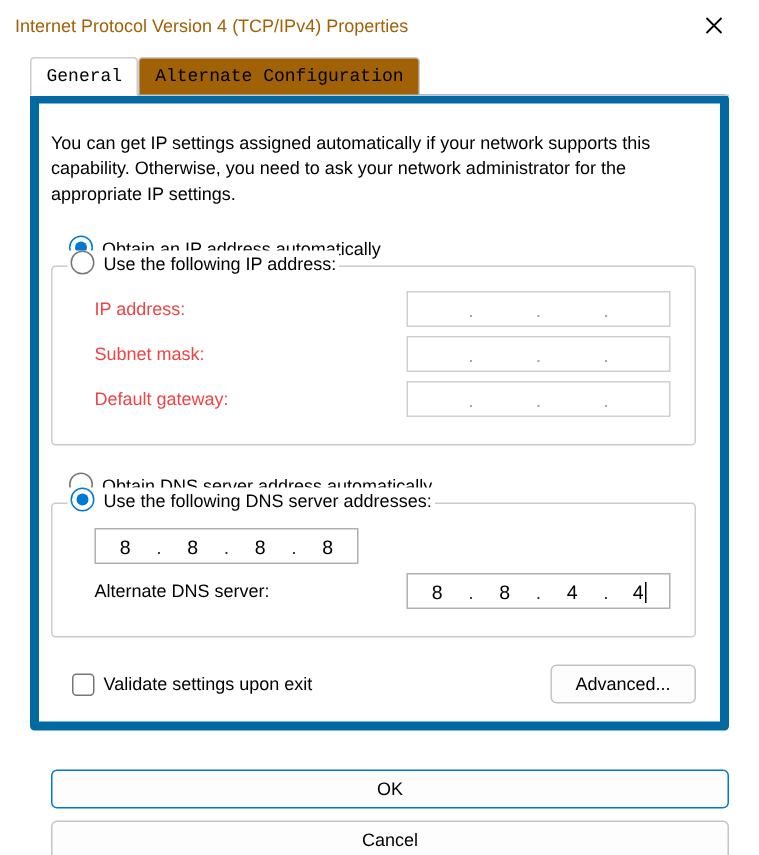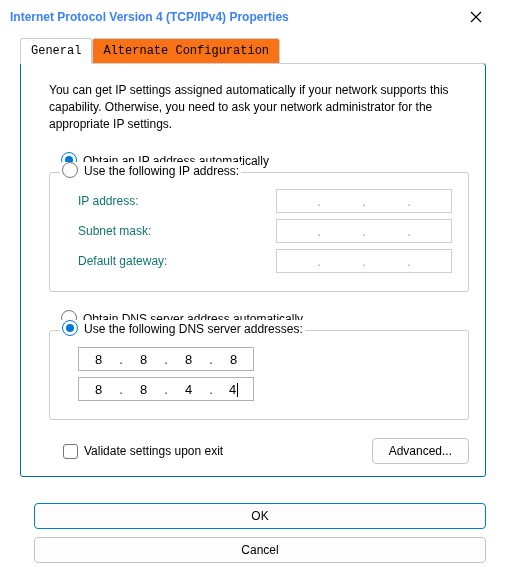--- a/index.html
+++ b/index.html
@@ -11,21 +11,21 @@
       height: 570px;
       overflow: hidden;
     }
     .titlebar {
       display: flex;
       align-items: center;
       justify-content: space-between;
       padding: 6px 12px 6px 10px;
       height: 34px;
     }
-    .titlebar-title { font-size: 12px; color: #3b82f6; font-weight: bold; }
+    .titlebar-title { font-size: 12px; color: #a16207; }
     .close-btn {
       width: 36px; height: 28px;
       display: flex; align-items: center; justify-content: center;
       cursor: pointer;
     }
     .close-btn svg { width: 12px; height: 12px; }
     .content {
       padding: 4px 20px 12px 20px;
     }
     .tabs {
@@ -46,25 +46,25 @@
       position: relative;
       border-radius: 3px 3px 0 0;
     }
     .tab.active {
       background: #fff;
       z-index: 3;
       border-bottom: 1px solid #fff;
       margin-bottom: -1px;
     }
     .tab:not(.active) {
-      background: #f97316;
+      background: #a16207;
     }
     .panel {
-      border: 1px solid #0369a1;
-      padding: 18px 16px 12px 28px;
+      border: 6px solid #0369a1;
+      padding: 18px 16px 12px 8px;
       border-radius: 0 3px 3px 3px;
       background: #fff;
       position: relative;
       z-index: 1;
     }
     .desc {
       font-size: 12px;
       color: #000;
       line-height: 1.4;
       margin-bottom: 20px;
@@ -112,21 +112,21 @@
     }
     .fs-legend-pad { padding-left: 2px; }
     .field-row {
       display: flex;
       align-items: center;
       justify-content: space-between;
       margin: 6px 0;
       padding-left: 12px;
     }
     .field-label { font-size: 12px; }
-    .field-label.disabled { color: #0f766e; }
+    .field-label.disabled { color: #ef4444; }
     .ip-input {
       width: 176px; height: 24px;
       border: 1px solid #b0b0b0;
       background: #fff;
       display: flex;
       align-items: center;
       font-size: 13px;
       font-family: 'Segoe UI', sans-serif;
     }
     .ip-input.disabled { background: #fff; border-color: #d0d0d0; }
@@ -271,20 +271,21 @@
           <span class="oct">8</span>
             <span class="dot">.</span>
           <span class="oct">8</span>
             <span class="dot">.</span>
           <span class="oct">8</span>
             <span class="dot">.</span>
           <span class="oct">8</span>
         </div>
       </div>
       <div class="field-row">
+        <span class="field-label">Alternate DNS server:</span>
         <div class="ip-input">
           <span class="oct">8</span>
             <span class="dot">.</span>
           <span class="oct">8</span>
             <span class="dot">.</span>
           <span class="oct">4</span>
             <span class="dot">.</span>
           <span class="oct"><span>4</span><span class="caret"></span></span>
         </div>
       </div>

